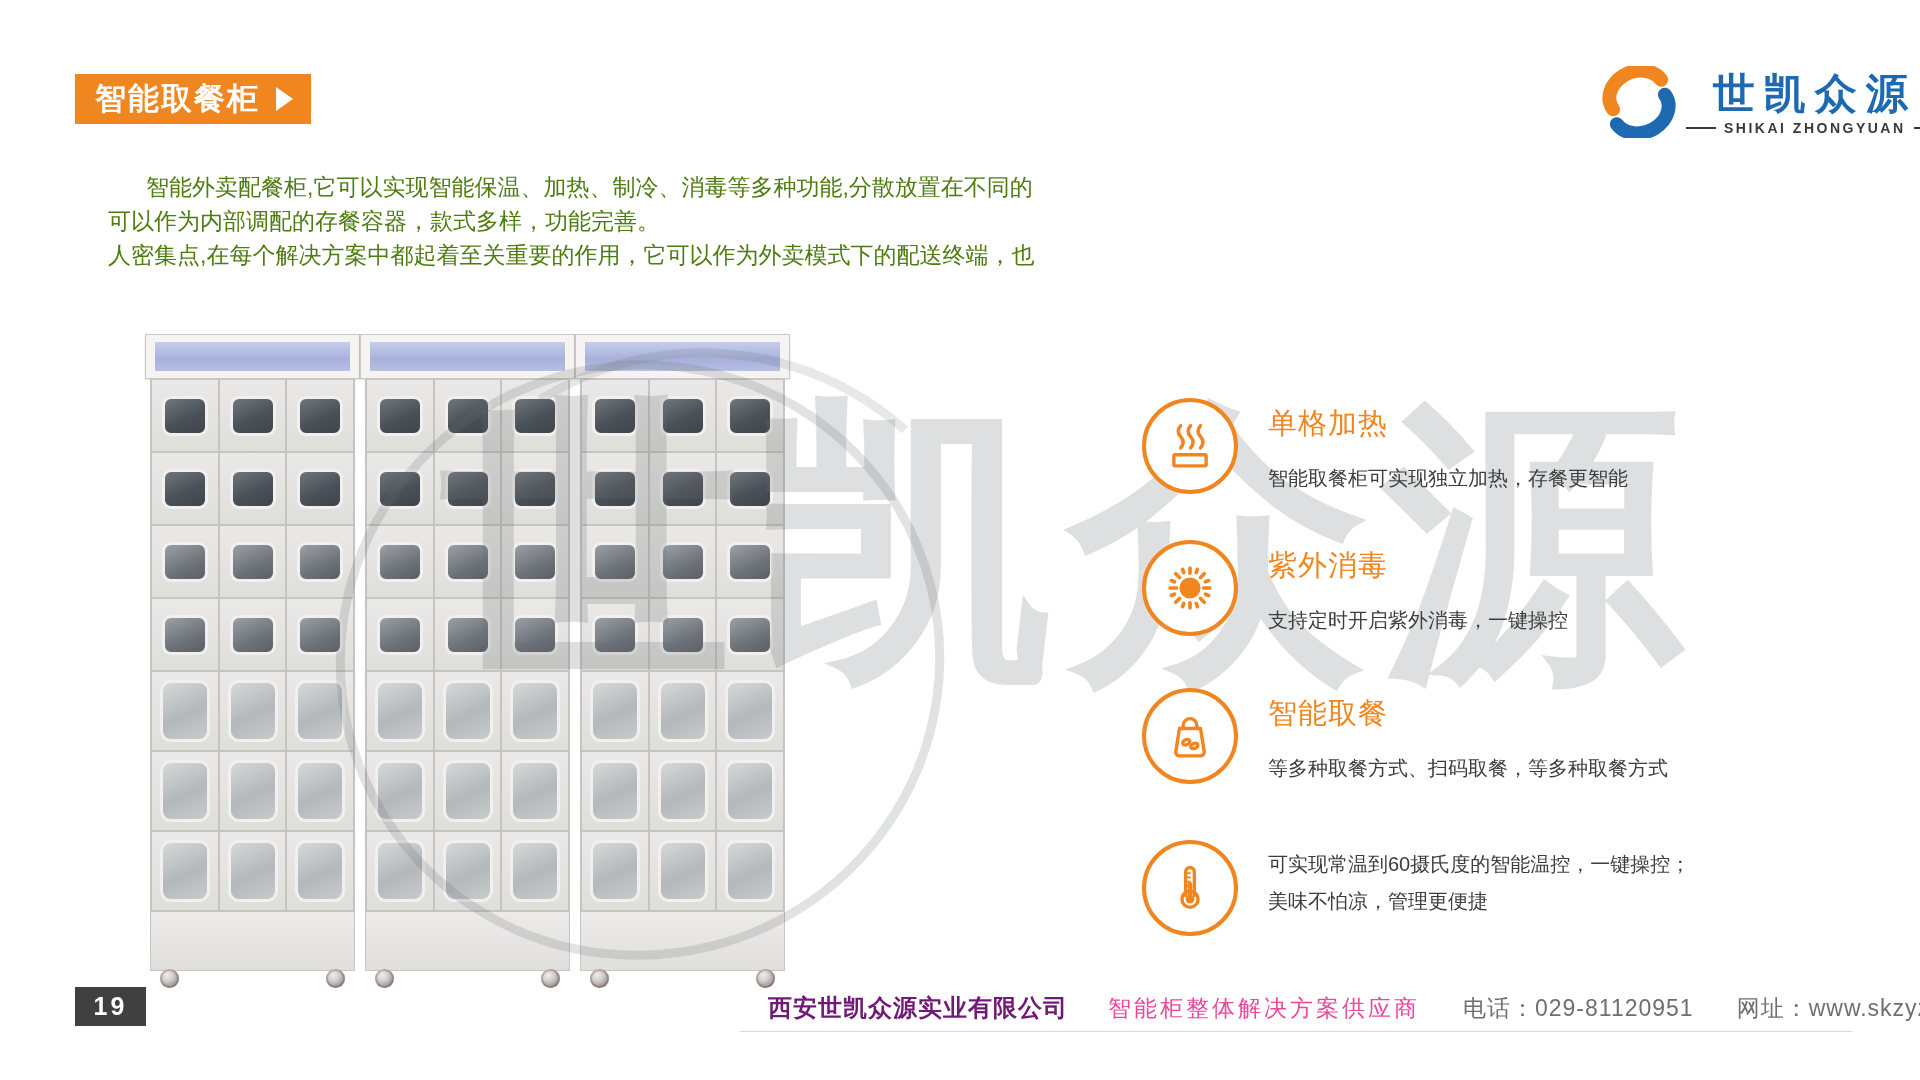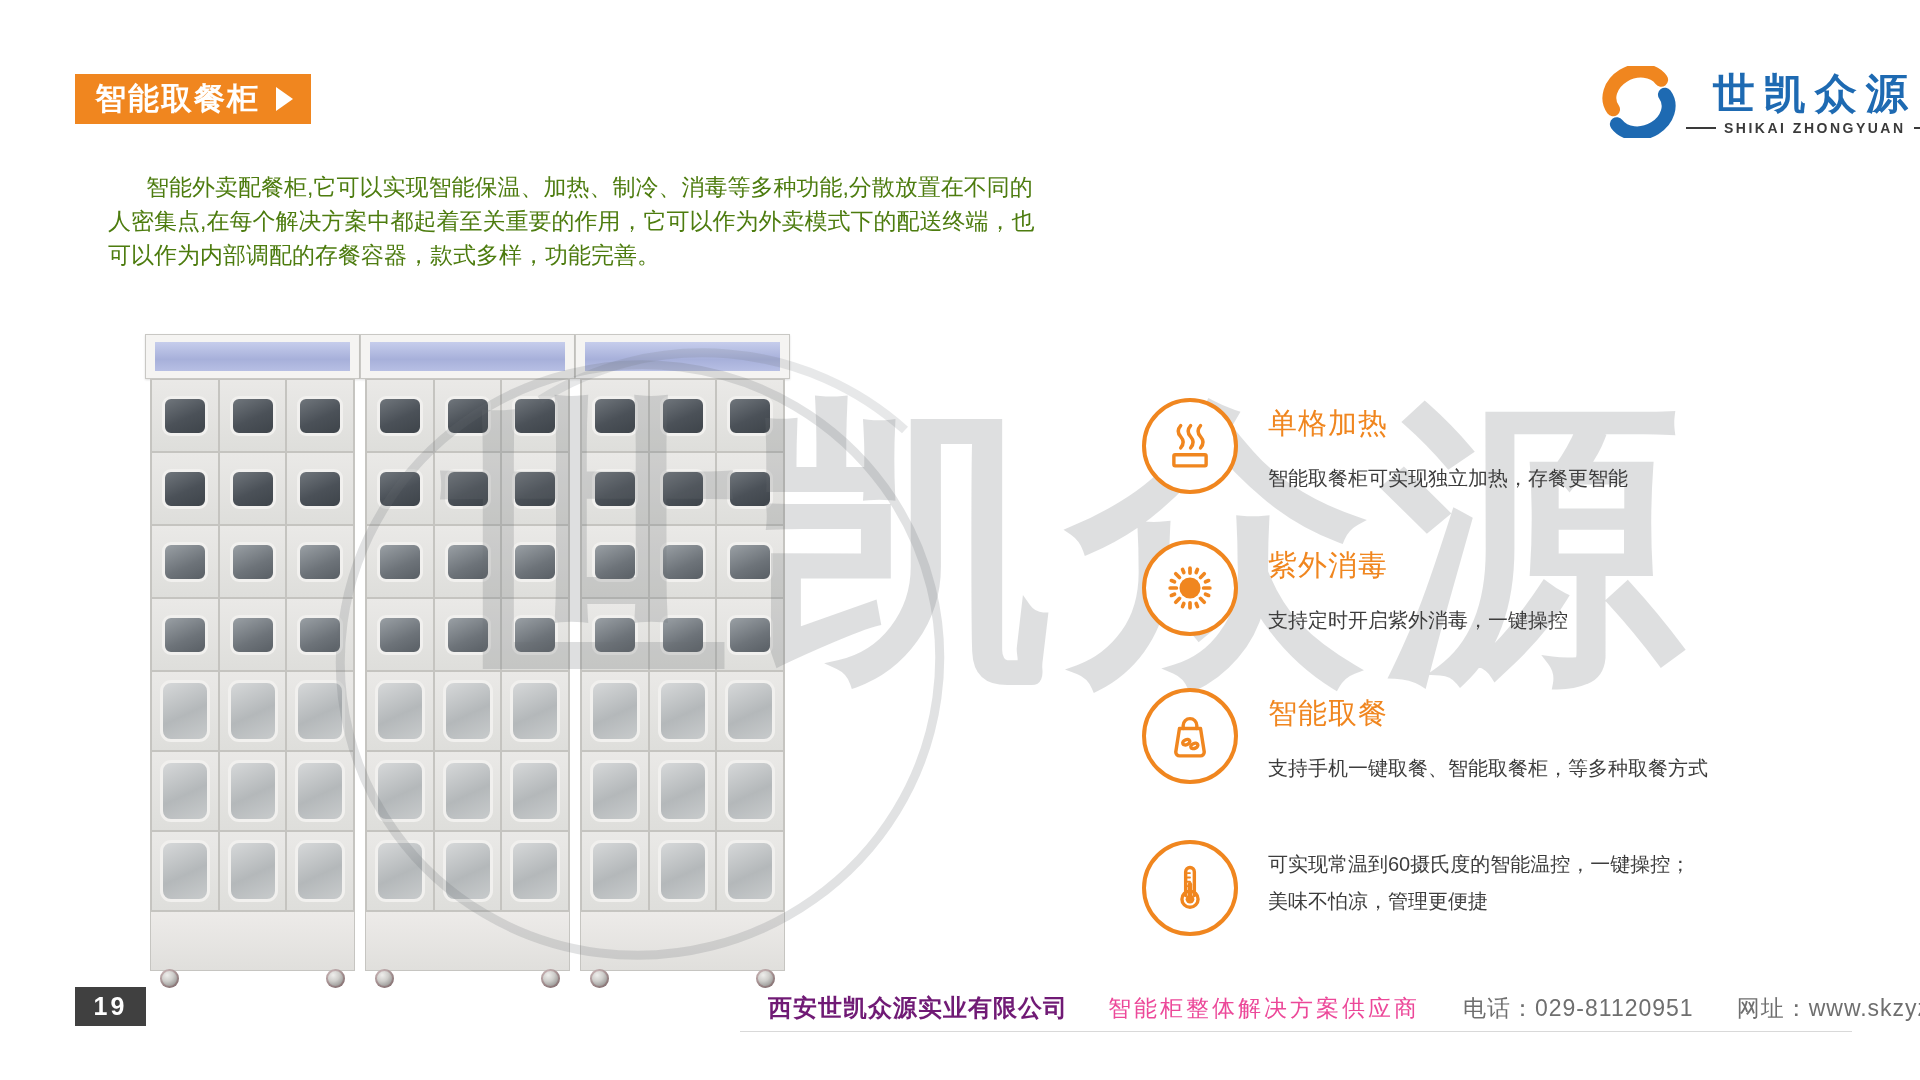--- a/index.html
+++ b/index.html
@@ -98,22 +98,22 @@
       <div class="logo-sub">
         <span class="logo-sub-line"></span>
         <span class="logo-sub-text">SHIKAI ZHONGYUAN</span>
         <span class="logo-sub-line"></span>
       </div>
     </div>
   </div>
 
   <div class="intro">
     <div class="intro-line first">智能外卖配餐柜,它可以实现智能保温、加热、制冷、消毒等多种功能,分散放置在不同的</div>
+    <div class="intro-line">可以作为内部调配的存餐容器，款式多样，功能完善。</div>
     <div class="intro-line">人密集点,在每个解决方案中都起着至关重要的作用，它可以作为外卖模式下的配送终端，也</div>
-    <div class="intro-line">可以作为内部调配的存餐容器，款式多样，功能完善。</div>
   </div>
 
   <div class="product">
       <div class="cabinet">
         <div class="cab-header">
           <div class="cab-header-strip"></div>
         </div>
         <div class="cab-body">
           <div class="cab-row">
             <div class="door small">
@@ -430,21 +430,21 @@
     <div class="feature-icon-circle">
       <svg width="62" height="62" viewBox="0 0 100 100">
         <path class="stk" d="M33 38 h34 l6 38 a6 6 0 0 1 -6 6 h-34 a6 6 0 0 1 -6 -6 z"></path>
         <path class="stk" d="M39 38 v-5 a11 11 0 0 1 22 0 v5"></path>
         <ellipse class="stk" cx="44" cy="60" rx="6" ry="4" stroke-width="4" transform="rotate(-25 44 60)"></ellipse>
         <ellipse class="stk" cx="57" cy="66" rx="6" ry="4" stroke-width="4" transform="rotate(-25 57 66)"></ellipse>
       </svg>
     </div>
     <div class="feature-text">
       <div class="feature-title">智能取餐</div>
-      <div class="feature-desc">支持手机一键取餐、智能取餐柜，等多种取餐方式</div>
+      <div class="feature-desc">等多种取餐方式、扫码取餐，等多种取餐方式</div>
     </div>
   </div>
 
   <div class="feature" style="top:840px">
     <div class="feature-icon-circle">
       <svg width="62" height="62" viewBox="0 0 100 100">
         <circle class="stk" cx="50" cy="68" r="13"></circle>
         <path class="stk" d="M43 62 v-38 a7 7 0 0 1 14 0 v38"></path>
         <line x1="50" y1="44" x2="50" y2="66" stroke="#F0861F" stroke-width="7" stroke-linecap="round"></line>
         <circle cx="50" cy="68" r="7" fill="#F0861F"></circle>

